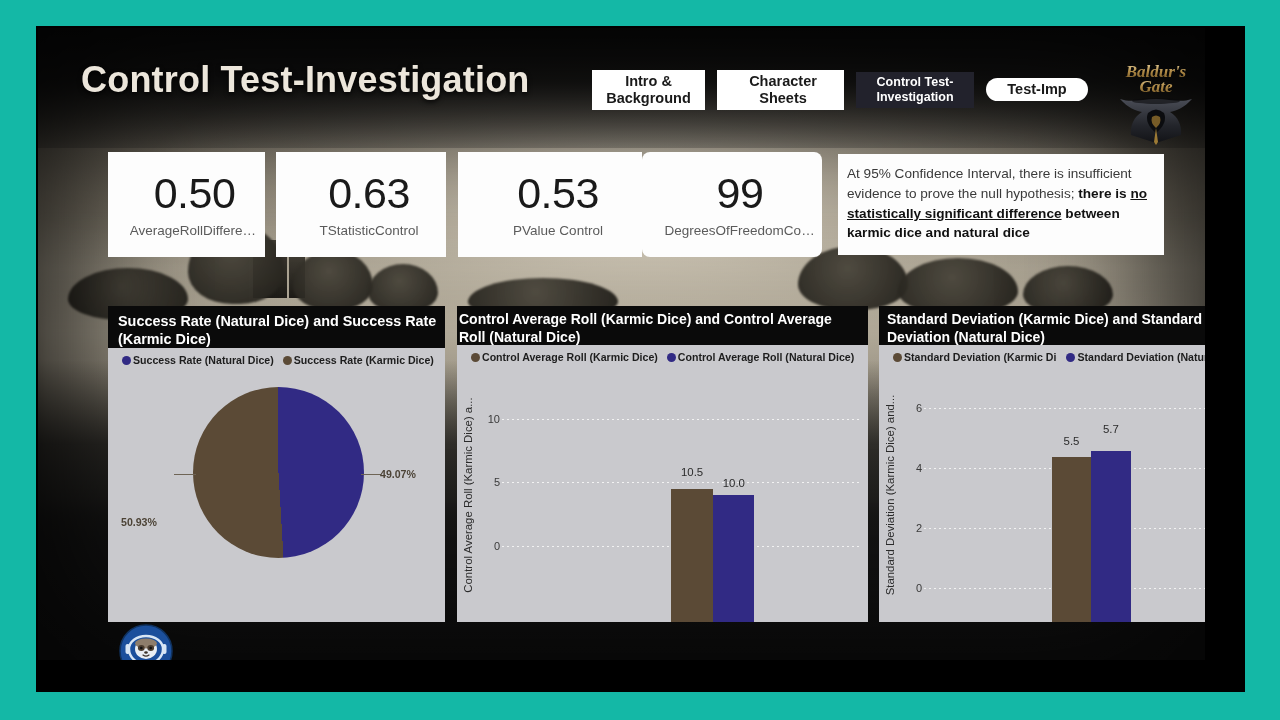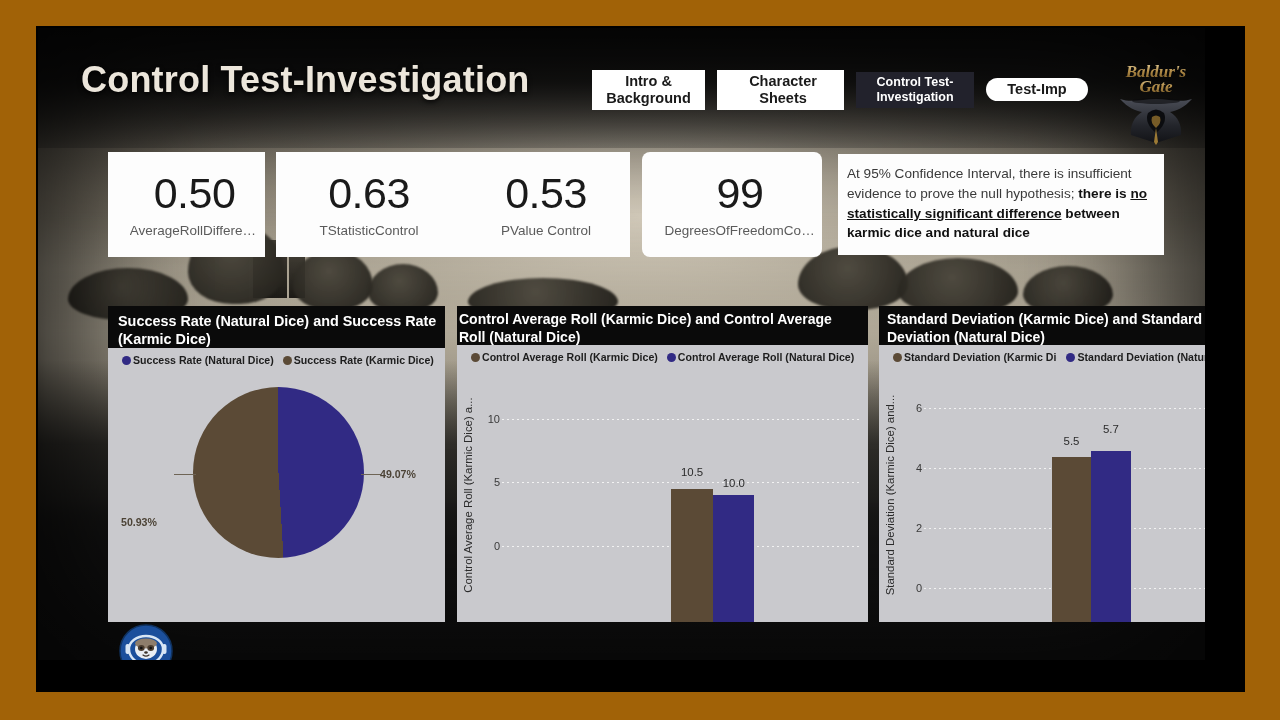--- a/index.html
+++ b/index.html
@@ -1,18 +1,18 @@
 <!DOCTYPE html>
 <html><head>
 <meta charset="utf-8">
 <style>
   html,body{margin:0;padding:0;background:#ffffff;}
   body{width:1280px;height:720px;overflow:hidden;font-family:"Liberation Sans",sans-serif;}
 
-  #screen{position:relative;width:1280px;height:720px;background:#a16207;}
+  #screen{position:relative;width:1280px;height:720px;background:#14b8a6;}
 
   
   #frame{position:absolute;left:36px;top:26px;width:1209px;height:666px;background:#000000;}
 
   
   #canvas{position:absolute;left:38px;top:28px;width:1167px;height:632px;overflow:hidden;
     background:#171717;}
   .bgart{position:absolute;inset:0;}
   .bg-sky{position:absolute;left:0;top:0;width:100%;height:100%;
     background:
@@ -48,21 +48,21 @@
 
   
   .kpi{position:absolute;background:#fdfdfd;box-sizing:border-box;
     display:flex;flex-direction:column;align-items:center;justify-content:center;padding-left:16px;}
   .kpi .val{font-size:43px;font-weight:400;color:#1a1a1a;line-height:46px;letter-spacing:-.5px;}
   .kpi .lbl{font-size:13.5px;color:#5b5b5b;margin-top:7px;line-height:16px;
     white-space:nowrap;overflow:hidden;text-overflow:ellipsis;max-width:92%;text-align:center;}
 
   #kpi1{left:70px;top:124px;width:157px;height:105px;}
   #kpi2{left:238px;top:124px;width:170px;height:105px;}
-  #kpi3{left:408px;top:124px;width:184px;height:105px;}
+  #kpi3{left:420px;top:124px;width:184px;height:105px;}
   #kpi4{left:604px;top:124px;width:180px;height:105px;border-radius:8px;}
 
   #conclusion{position:absolute;left:800px;top:126px;width:326px;height:101px;background:#fdfdfd;
     box-sizing:border-box;padding:10px 9px 8px 9px;font-size:13.6px;line-height:19.8px;color:#3a3a3a;}
   #conclusion b{color:#111;font-weight:bold;}
   #conclusion u{color:#111;font-weight:bold;text-decoration:underline;}
 
   
   .panel{position:absolute;background:#c9c9cd;box-sizing:border-box;overflow:hidden;}
   .panel-title{background:#0a0a0a;color:#ffffff;font-weight:bold;box-sizing:border-box;}

